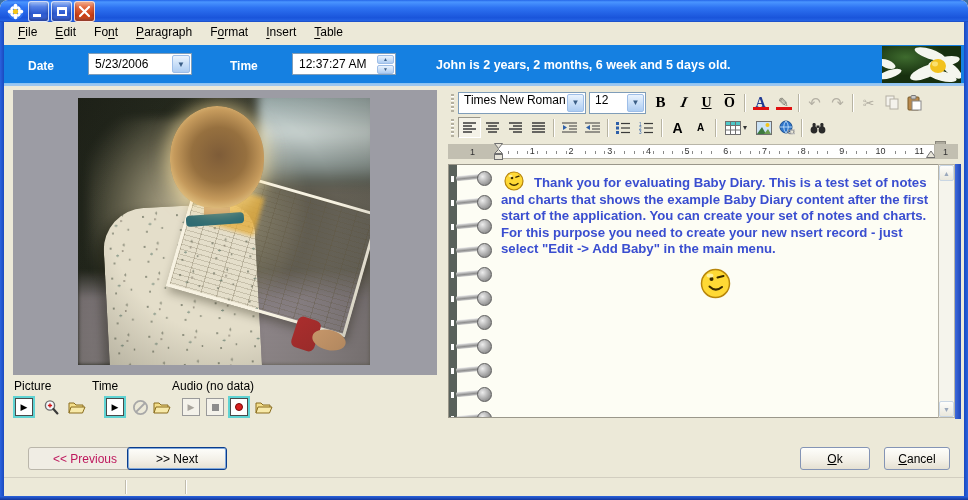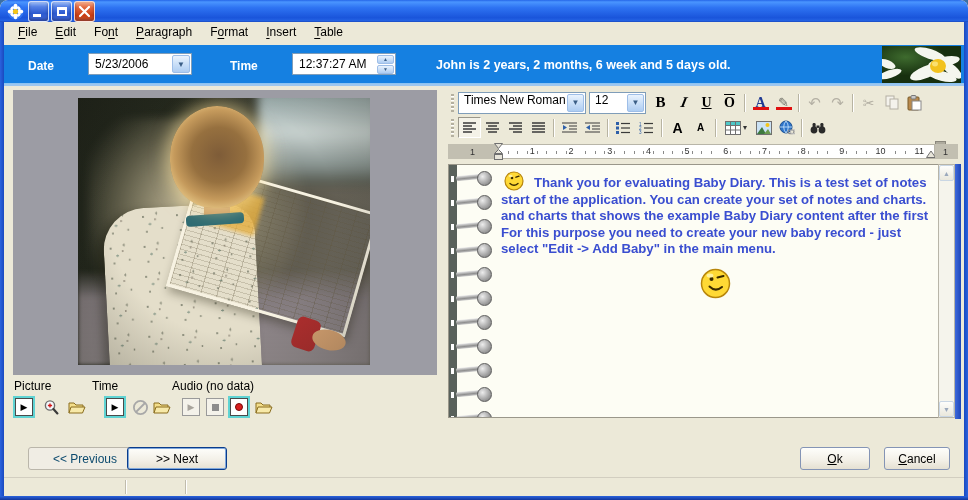--- a/index.html
+++ b/index.html
@@ -168,21 +168,21 @@
   .sc-btn{width:15px;height:16px;margin:0;background:linear-gradient(180deg,#FDFDFB,#E9E7DC);
     border:1px solid #C9D6E4;border-radius:2px;display:flex;align-items:center;justify-content:center;
     font-size:7px;color:#9AA8BC;cursor:pointer;}
   .page-edge{position:absolute;left:955px;top:164px;width:6px;height:255px;
     background:linear-gradient(90deg,#3E6ADC,#1E46B8);}
 
   
   .xpbtn{position:absolute;top:447px;height:23px;border-radius:3px;font-size:12px;color:#000;
     background:linear-gradient(180deg,#FEFEFB 0%,#F2EFE6 60%,#E5E0D2 100%);
     border:1px solid #8494B5;display:flex;align-items:center;justify-content:center;cursor:pointer;}
-  .btn-prev{left:28px;width:114px;color:#0c4a6e;background:#F0EDE4;border-color:#BAB6AA;cursor:default;}
+  .btn-prev{left:28px;width:114px;color:#be185d;background:#F0EDE4;border-color:#BAB6AA;cursor:default;}
   .btn-next{left:127px;width:100px;border:1px solid #0A3C8C;box-shadow:inset 0 0 0 1px #7FA8DC;}
   .btn-ok{left:800px;width:70px;} .btn-cancel{left:884px;width:66px;}
 
   
   .statusbar{position:absolute;left:4px;top:477px;width:960px;height:19px;background:#ECE9D8;
     border-top:1px solid #D2CEC0;}
   .sb-div{position:absolute;top:2px;bottom:2px;width:2px;border-left:1px solid #C0BCAC;border-right:1px solid #FFF;}
   .sb-d1{left:121px;} .sb-d2{left:181px;}
 </style>
 </head>
@@ -557,23 +557,23 @@
     <div class="note-text">
       <div class="note-line">
         <svg class="smiley-sm" width="20" height="20" viewBox="0 0 20 20">
           <circle cx="10" cy="10" r="9" fill="#FFD935" stroke="#B8860B" stroke-width="1.2"></circle>
           <circle cx="8" c8="8" cy="7" r="1.3" fill="#3A2A00"></circle>
           <path d="M12 6.2 l3 -1" stroke="#3A2A00" stroke-width="1.4" stroke-linecap="round"></path>
           <path d="M6 12.5 q4 3.6 8 0" fill="none" stroke="#3A2A00" stroke-width="1.4" stroke-linecap="round"></path>
           <ellipse cx="6.6" cy="5" rx="2" ry="1.2" fill="#FFF4B0" opacity="0.8"></ellipse>
         </svg><span>Thank you for evaluating Baby Diary. This is a test set of notes</span>
       </div>
+      <div class="note-line"><span>and charts that shows the example Baby Diary content after the first</span></div>
       <div class="note-line"><span>start of the application. You can create your set of notes and charts.</span></div>
-      <div class="note-line"><span>and charts that shows the example Baby Diary content after the first</span></div>
-      <div class="note-line"><span>For this purpose you need to create your new baby record - just</span></div>
+      <div class="note-line"><span>For this purpose you need to create your new nsert record - just</span></div>
       <div class="note-line"><span>select "Edit -&gt; Add Baby" in the main menu.</span></div>
       <div class="smiley-big-wrap">
         <svg width="31" height="31" viewBox="0 0 31 31">
           <circle cx="15.5" cy="15.5" r="14" fill="#FFD935" stroke="#B8860B" stroke-width="1.5"></circle>
           <circle cx="11.5" cy="11" r="2" fill="#3A2A00"></circle>
           <path d="M17.5 9.5 l6 -1.5" stroke="#3A2A00" stroke-width="2" stroke-linecap="round"></path>
           <path d="M9.5 18.5 q6 6 12.5 0.5" fill="none" stroke="#3A2A00" stroke-width="2" stroke-linecap="round"></path>
           <ellipse cx="10" cy="7.5" rx="3.4" ry="2" fill="#FFF4B0" opacity="0.85"></ellipse>
         </svg>
       </div>

